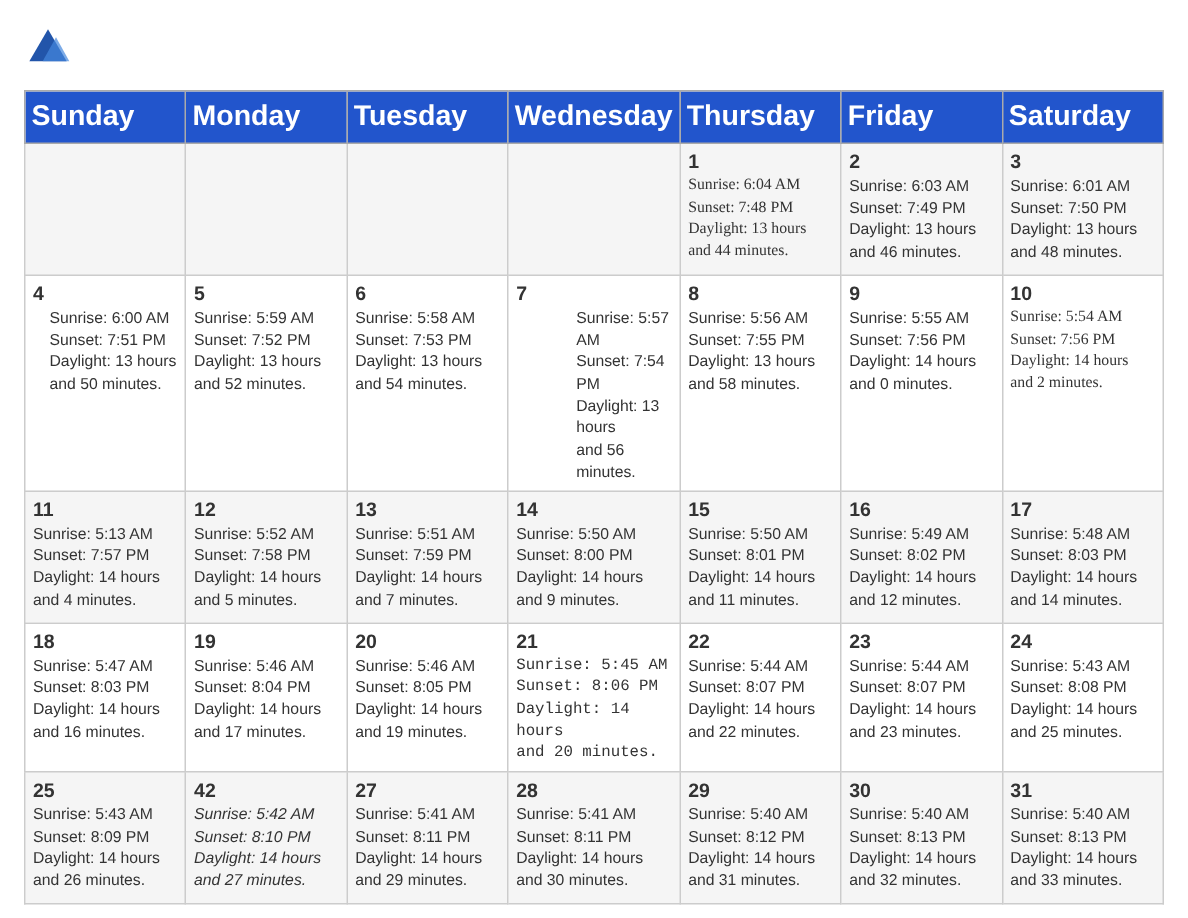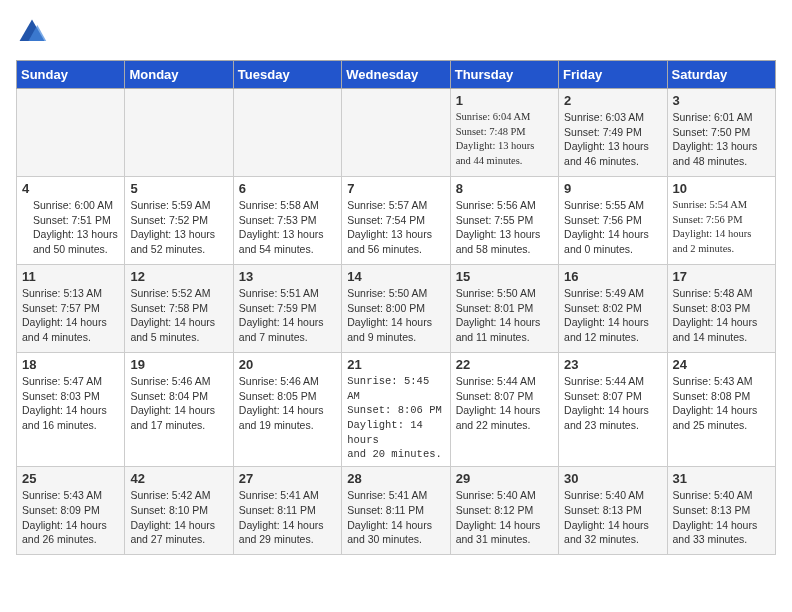--- a/index.html
+++ b/index.html
@@ -55,21 +55,21 @@
     table {
       width: 100%;
       border-collapse: collapse;
       font-size: 11px;
     }
     thead tr th {
       background-color: #2255cc;
       color: #fff;
       padding: 6px 4px;
       text-align: left;
-      font-size: 13px;
+      font-size: 19px;
       font-weight: bold;
       border: 1px solid #aaa;
     }
     tbody tr td {
       vertical-align: top;
       border: 1px solid #ccc;
       padding: 4px 5px;
       min-height: 80px;
       height: 88px;
       width: 107px;
@@ -173,21 +173,21 @@
         </td>
         <td>
           <span class="day-num">6</span>
           <div class="day-info" style="white-space: pre-line;">Sunrise: 5:58 AM
 Sunset: 7:53 PM
 Daylight: 13 hours
 and 54 minutes.</div>
         </td>
         <td>
           <span class="day-num">7</span>
-          <div class="day-info" style="white-space: pre-line;">Sunrise: 5:57 AM
+          <div class="day-info" style="white-space: pre-line; margin-left: 40px;">Sunrise: 5:57 AM
 Sunset: 7:54 PM
 Daylight: 13 hours
 and 56 minutes.</div>
         </td>
         <td>
           <span class="day-num">8</span>
           <div class="day-info" style="white-space: pre-line;">Sunrise: 5:56 AM
 Sunset: 7:55 PM
 Daylight: 13 hours
 and 58 minutes.</div>
@@ -312,21 +312,21 @@
       <tr>
         <td>
           <span class="day-num">25</span>
           <div class="day-info" style="white-space: pre-line;">Sunrise: 5:43 AM
 Sunset: 8:09 PM
 Daylight: 14 hours
 and 26 minutes.</div>
         </td>
         <td>
           <span class="day-num">42</span>
-          <div class="day-info" style="white-space: pre-line;">Sunrise: 5:42 AM
+          <div class="day-info" style="white-space: pre-line; font-style: italic;">Sunrise: 5:42 AM
 Sunset: 8:10 PM
 Daylight: 14 hours
 and 27 minutes.</div>
         </td>
         <td>
           <span class="day-num">27</span>
           <div class="day-info" style="white-space: pre-line;">Sunrise: 5:41 AM
 Sunset: 8:11 PM
 Daylight: 14 hours
 and 29 minutes.</div>

